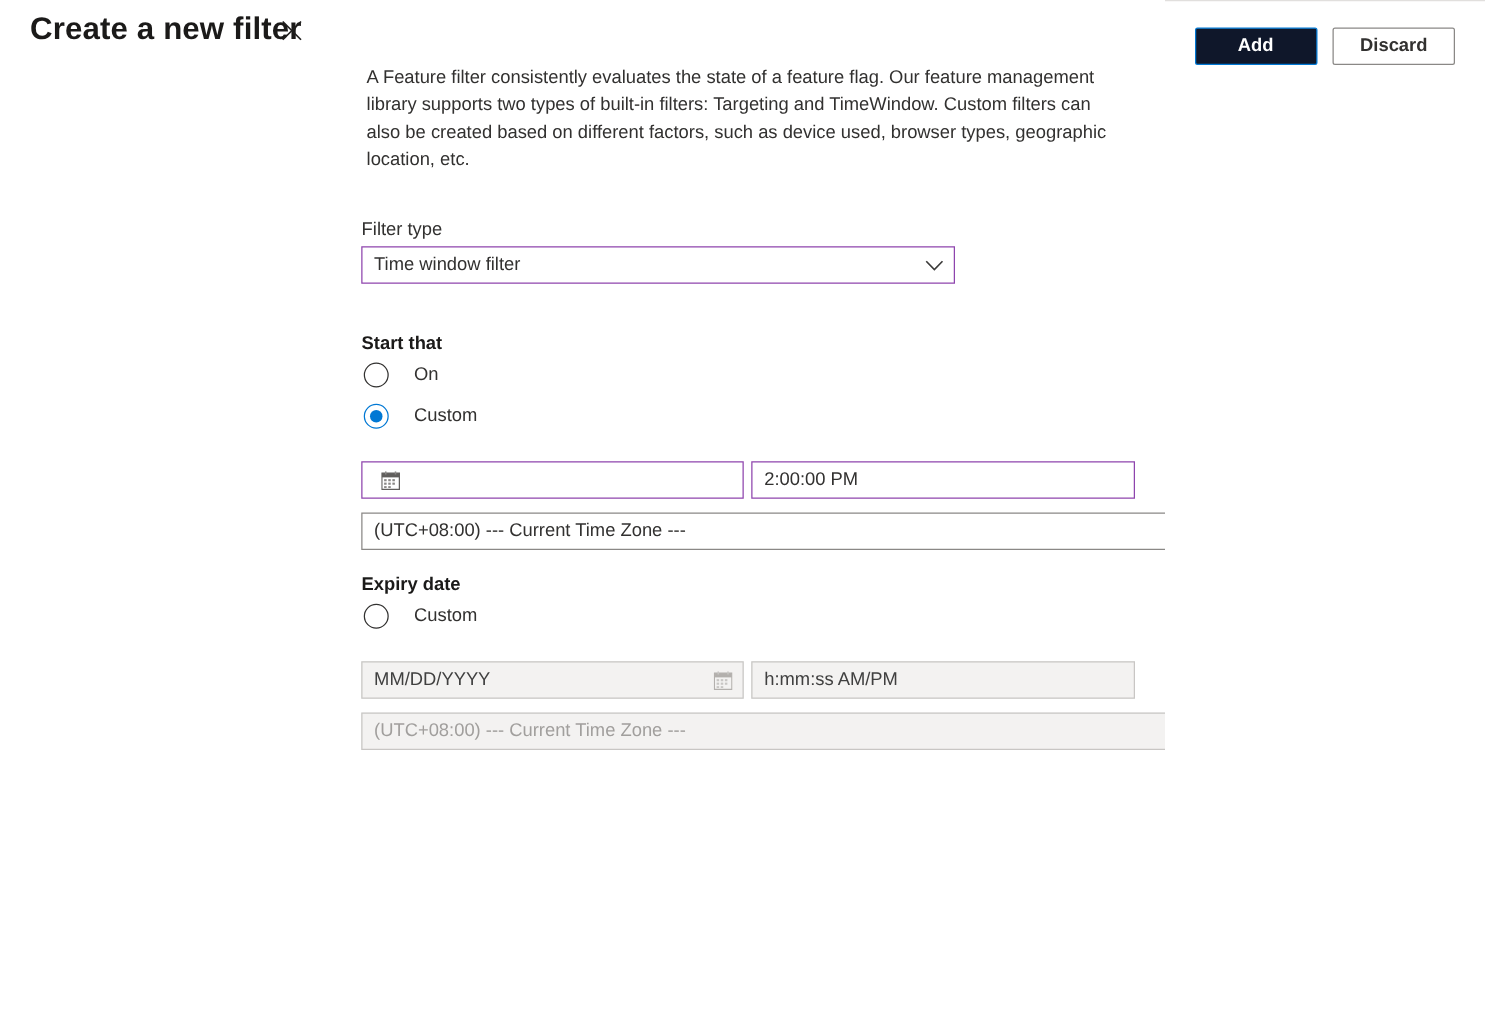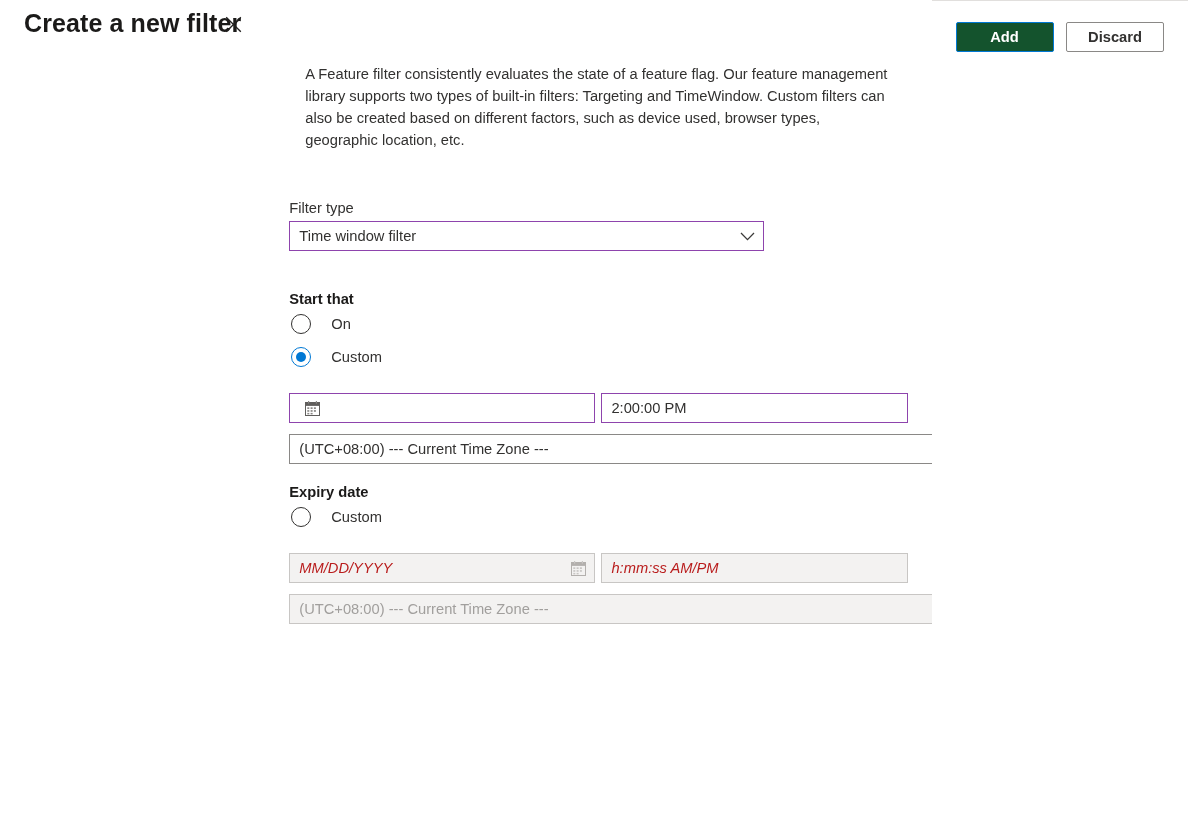--- a/index.html
+++ b/index.html
@@ -57,21 +57,21 @@
   .body {
     flex: 1 1 auto;
     padding: 0 24px;
     overflow: hidden;
   }
 
   .intro {
     font-size: 14.7px;
     line-height: 22px;
     color: #323130;
-    margin: 16px;
+    margin: 4px;
     padding-top: 47px;
     max-width: 1142px;
   }
 
   .field-label {
     font-size: 14.7px;
     color: #323130;
     margin: 0;
     padding-top: 33px;
     padding-bottom: 5px;
@@ -105,21 +105,21 @@
     align-items: center;
     padding: 0 8px 0 9px;
   }
   .ctl.accent { border-color: #8e44ad; }
   .ctl.disabled {
     background: #f3f2f1;
     border-color: #c8c6c4;
     color: #a19f9d;
   }
   .ctl .val { flex: 1 1 auto; white-space: nowrap; overflow: hidden; }
-  .ctl .placeholder { color: #b91c1c; font-style: italic; }
+  .ctl .placeholder { color: #404040; }
 
   .select-chevron {
     flex: 0 0 auto;
     margin-left: 6px;
     display: flex;
     align-items: center;
   }
 
   .dropdown-filtertype {
     width: 475px;
@@ -197,21 +197,21 @@
     font-size: 14.7px;
     font-weight: bold;
     border-radius: 2px;
     cursor: pointer;
     display: inline-flex;
     align-items: center;
     justify-content: center;
     vertical-align: top;
   }
   .btn-primary {
-    background: #14532d;
+    background: #0f172a;
     border: 1px solid #0078d4;
     color: #ffffff;
   }
   .btn-secondary {
     background: #ffffff;
     border: 1px solid #8a8886;
     color: #323130;
     margin-left: 8px;
   }
 

